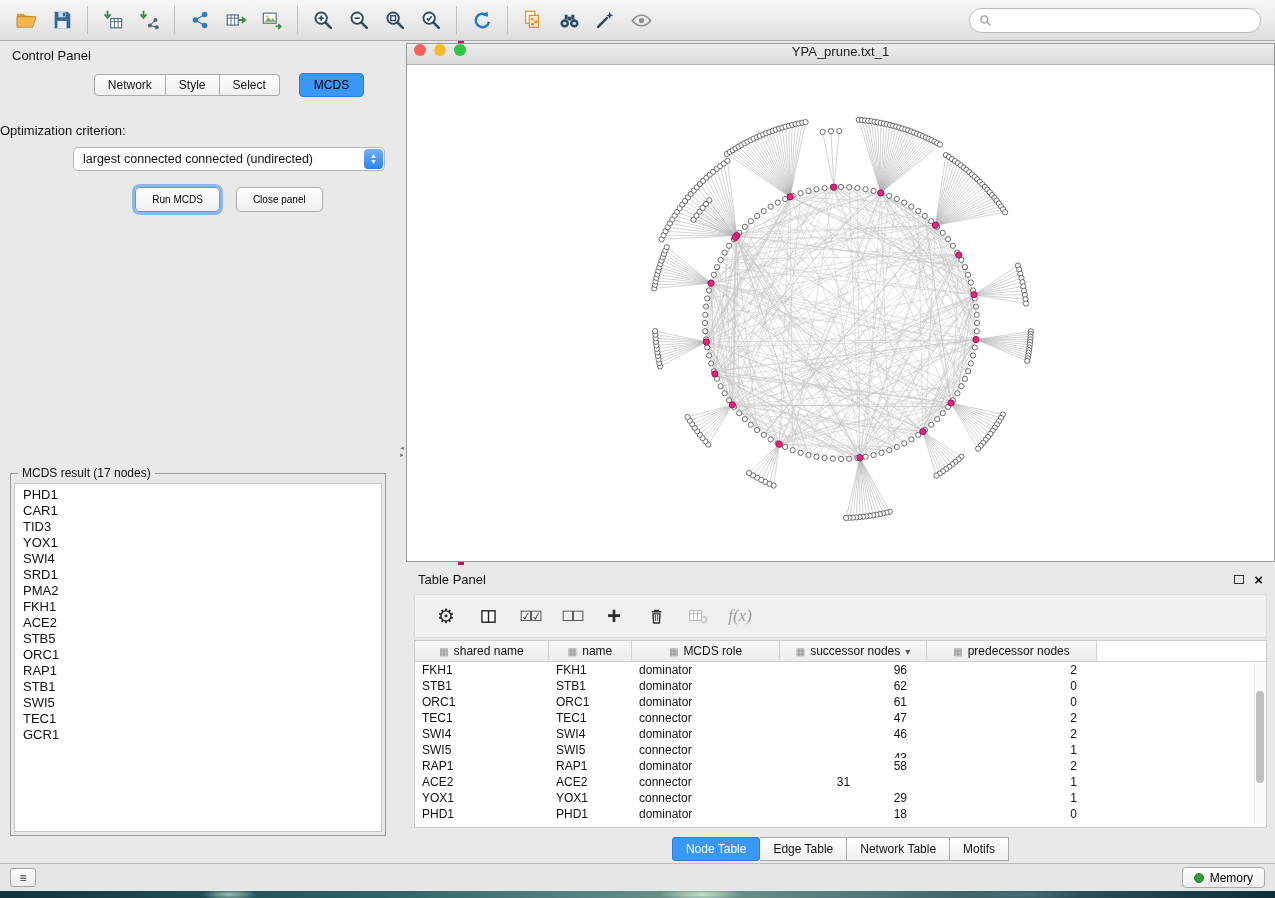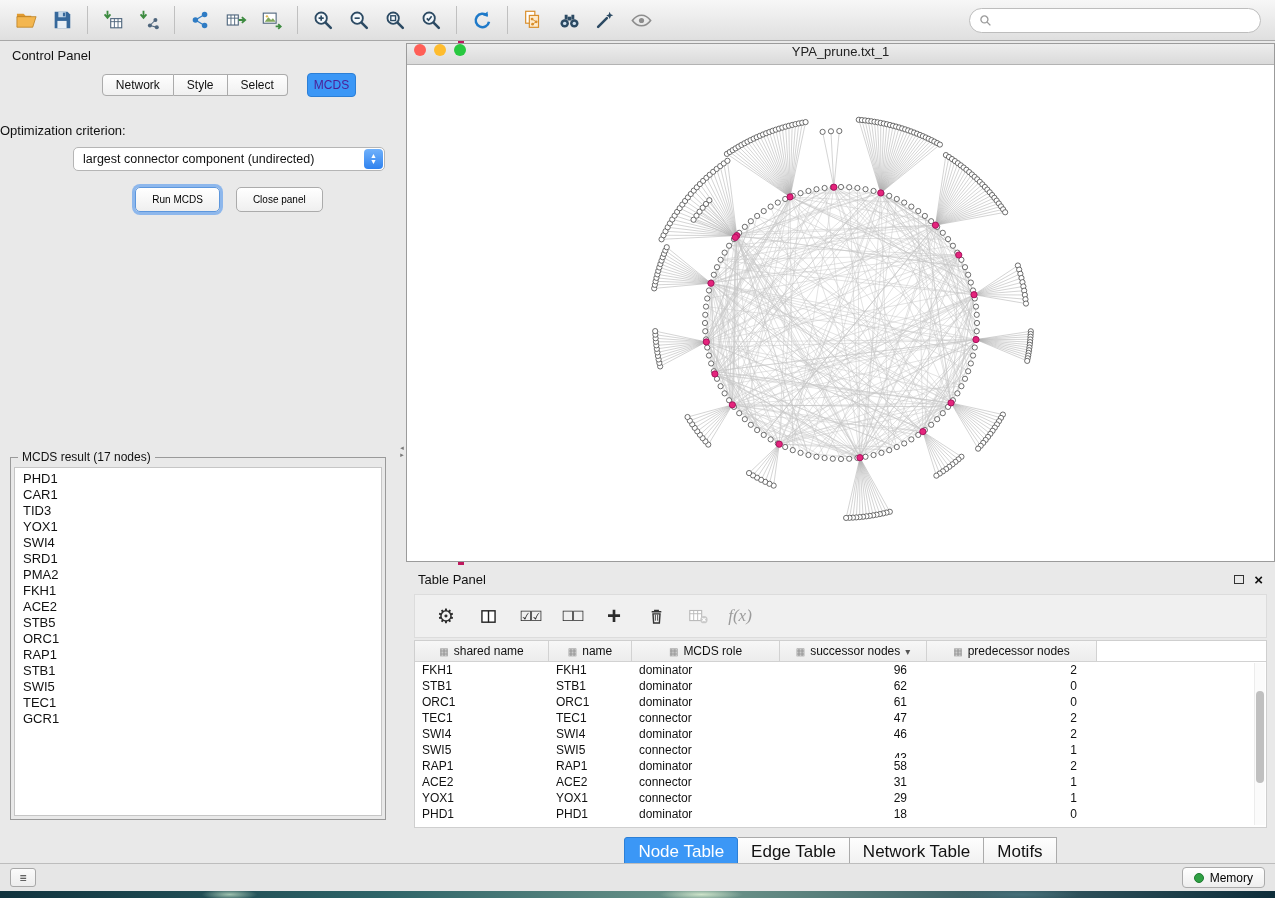--- a/index.html
+++ b/index.html
@@ -17,28 +17,28 @@
   
   .control-panel{position:absolute;left:0;top:41px;width:464px;height:822px;background:#e9e9e9;border-right:6px solid #be185d}
   .panel-header{height:28px;display:flex;align-items:center;padding:0 12px;font-size:13px}
   .win-icons{margin-left:auto;display:flex;gap:10px;align-items:center}
   .float-icon{width:10px;height:9px;border:1.5px solid #333;display:inline-block}
   .close-glyph{font-size:15px;font-weight:bold;color:#111;line-height:1;cursor:pointer}
   .cp-tabs{display:flex;justify-content:center;margin-top:4px;align-items:center}
   .cp-tab{font-size:12px;padding:3px 13px;background:linear-gradient(#fefefe,#f0f0f0);border:1px solid #ababab;border-left:none;cursor:pointer}
   .cp-tab:first-child{border-left:1px solid #ababab;border-radius:4px 0 0 4px}
   .cp-tab:nth-child(3){border-radius:0 4px 4px 0}
-  .cp-tab.active{background:#3b97f6;color:#4c1d95;border:1px solid #2c7fd6;border-radius:4px;margin-left:19px;padding:4px 6px}
+  .cp-tab.active{background:#3b97f6;color:#000000;border:1px solid #2c7fd6;border-radius:4px;margin-left:19px;padding:4px 14px}
   .opt-label{font-size:13px;margin-top:26px}
   .dropdown{width:312px;height:24px;margin:9px auto 0;background:#fff;border:1px solid #b5b5b5;border-radius:5px;display:flex;align-items:center;font-size:12.5px;padding-left:9px;position:relative;cursor:pointer}
   .dd-caps{position:absolute;right:1px;top:1px;width:19px;height:20px;background:linear-gradient(#70b1fb,#2f82ef);border-radius:4px;color:#fff;display:flex;flex-direction:column;align-items:center;justify-content:center;font-size:7px;line-height:6px}
   .btn-row{display:flex;justify-content:center;gap:16px;margin-top:16px}
   .btn{height:25px;background:linear-gradient(#ffffff,#efefef);border:1px solid #ababab;border-radius:5px;font-size:10px;padding:0 16px;cursor:pointer;font-family:"Liberation Sans",sans-serif}
   .btn.focused{box-shadow:0 0 0 3px rgba(92,156,238,.65);border-color:#5d97dd}
-  .mcds-fieldset{position:absolute;left:10px;top:409px;width:376px;height:370px;border:1px solid #9a9a9a;padding:3px;background:#e9e9e9}
+  .mcds-fieldset{position:absolute;left:10px;top:425px;width:376px;height:370px;border:1px solid #9a9a9a;padding:3px;background:#e9e9e9}
   .mcds-fieldset legend{font-size:12px;padding:0 4px;margin-left:4px}
   .mcds-list{width:100%;height:100%;background:#fff;border:1px solid #c6c6c6;overflow:hidden;font-size:13px;padding:3px 8px}
   .mcds-list div{line-height:16px;cursor:default}
 
   
   .divider-grip{position:absolute;left:398px;top:444px;width:8px;display:flex;flex-direction:column;align-items:center;font-size:7px;color:#777;line-height:7px;cursor:col-resize}
 
   
   .network-window{position:absolute;left:406px;top:43px;width:869px;height:519px;background:#fff;border:1px solid #9b9b9b}
   .titlebar{height:21px;background:linear-gradient(#ededed,#dadada);border-bottom:1px solid #b3b3b3;display:flex;padding:0 7px;position:relative}
@@ -57,21 +57,21 @@
   .thead{display:flex;border-bottom:1px solid #d2d2d2}
   .th{background:linear-gradient(#f7f7f7,#ececec);border-right:1px solid #d2d2d2;height:20px;display:flex;align-items:center;justify-content:center;font-size:12px;gap:5px;cursor:pointer}
   .col-grid{color:#8f8f8f;font-size:10px}
   .sort-arrow{color:#555;font-size:10px}
   .tr{display:flex;height:16px}
   .td{font-size:12px;line-height:16px;padding-left:7px;white-space:nowrap;overflow:hidden}
   .td.num{text-align:right;padding-right:20px;padding-left:0}
   .vscroll{position:absolute;right:1px;top:22px;bottom:2px;width:11px;background:#fbfbfb;border-left:1px solid #ececec}
   .vthumb{position:absolute;right:1px;top:28px;width:8px;height:92px;background:#c0c0c0;border-radius:4px;cursor:pointer}
   .tp-tabs{display:flex;justify-content:center;margin-top:9px;align-items:center}
-  .tp-tab{font-size:17px;padding:4px 13px;background:linear-gradient(#fefefe,#f0f0f0);border:1px solid #ababab;border-left:none;cursor:pointer}
+  .tp-tab{font-size:12px;padding:4px 13px;background:linear-gradient(#fefefe,#f0f0f0);border:1px solid #ababab;border-left:none;cursor:pointer}
   .tp-tab:first-child{border-left:1px solid #ababab}
   .tp-tab.active{background:#3b97f6;color:#fff;border:1px solid #2c7fd6;border-radius:3px}
 
   
   .status-bar{position:absolute;left:0;top:863px;width:1275px;height:28px;background:#e6e6e6;border-top:1px solid #bdbdbd;display:flex;align-items:center;padding:0 10px}
   .menu-btn{width:26px;height:19px;border:1px solid #a8a8a8;border-radius:3px;background:linear-gradient(#fbfbfb,#ededed);display:flex;align-items:center;justify-content:center;font-size:12px;color:#333;cursor:pointer}
   .memory-btn{margin-left:auto;height:21px;border:1px solid #ababab;border-radius:4px;background:linear-gradient(#ffffff,#eeeeee);display:flex;align-items:center;gap:6px;font-size:12px;padding:0 11px;cursor:pointer}
   .memory-dot{width:10px;height:10px;border-radius:50%;border:1px solid #1d7a2f}
   .wallpaper{position:absolute;left:0;top:891px;width:1275px;height:7px;background:
     radial-gradient(40px 8px at 18% 50%, #9fc3b0 0%, transparent 70%),
@@ -234,21 +234,21 @@
       </span>
     </div>
     <div class="cp-tabs" id="cp-tabs">
         <span class="cp-tab">Network</span>
         <span class="cp-tab">Style</span>
         <span class="cp-tab">Select</span>
         <span class="cp-tab active">MCDS</span>
       </div>
     <div class="opt-label">Optimization criterion:</div>
     <div class="dropdown">
-      <span>largest connector component (undirected)</span>
+      <span>largest connected connected (undirected)</span>
       <span class="dd-caps">
           <span>▲</span>
           <span>▼</span>
         </span>
     </div>
     <div class="btn-row">
       <button class="btn focused">Run MCDS</button>
       <button class="btn">Close panel</button>
     </div>
     <fieldset class="mcds-fieldset">
@@ -1293,21 +1293,21 @@
             <div class="td" style="width: 134px;">RAP1</div>
             <div class="td" style="width: 83px;">RAP1</div>
             <div class="td" style="width: 148px;">dominator</div>
             <div class="td num" style="width: 147px;">58</div>
             <div class="td num" style="width: 170px;">2</div>
           </div>
           <div class="tr">
             <div class="td" style="width: 134px;">ACE2</div>
             <div class="td" style="width: 83px;">ACE2</div>
             <div class="td" style="width: 148px;">connector</div>
-            <div class="td num" style="width: 147px;">31</div>
+            <div class="td num" style="width: 147px; text-align: center;">31</div>
             <div class="td num" style="width: 170px;">1</div>
           </div>
           <div class="tr">
             <div class="td" style="width: 134px;">YOX1</div>
             <div class="td" style="width: 83px;">YOX1</div>
             <div class="td" style="width: 148px;">connector</div>
             <div class="td num" style="width: 147px;">29</div>
             <div class="td num" style="width: 170px;">1</div>
           </div>
           <div class="tr">

